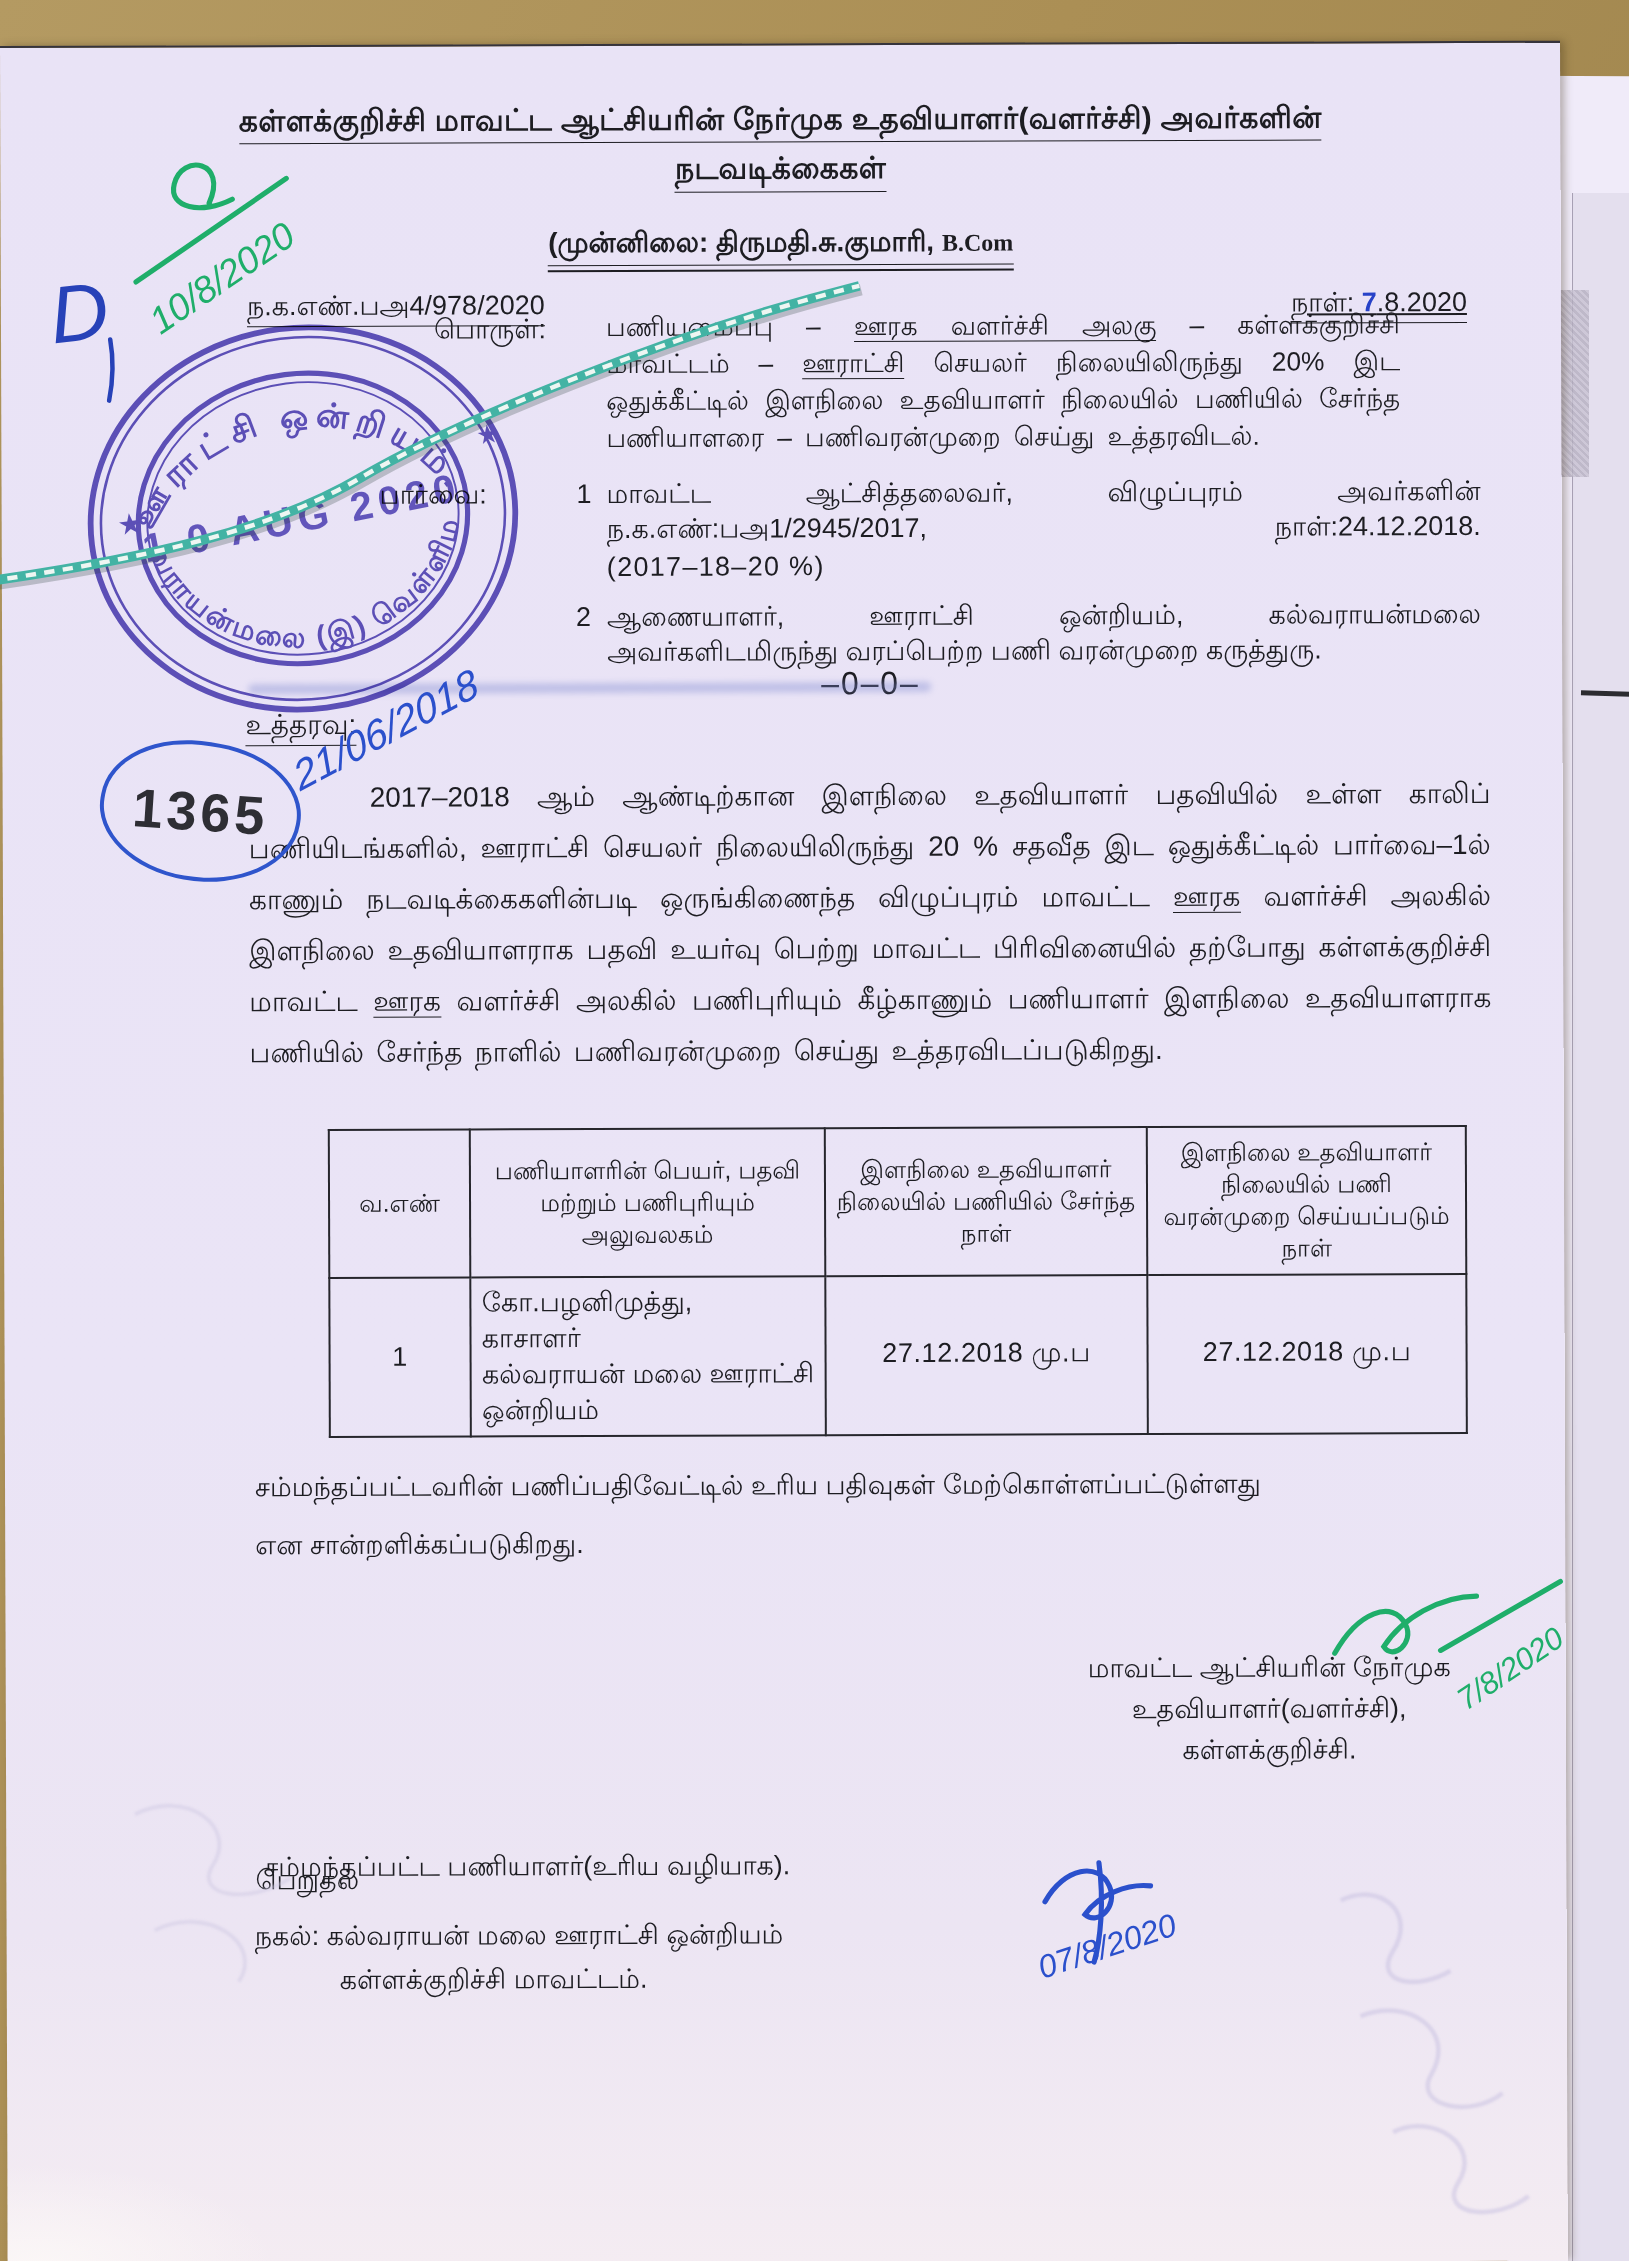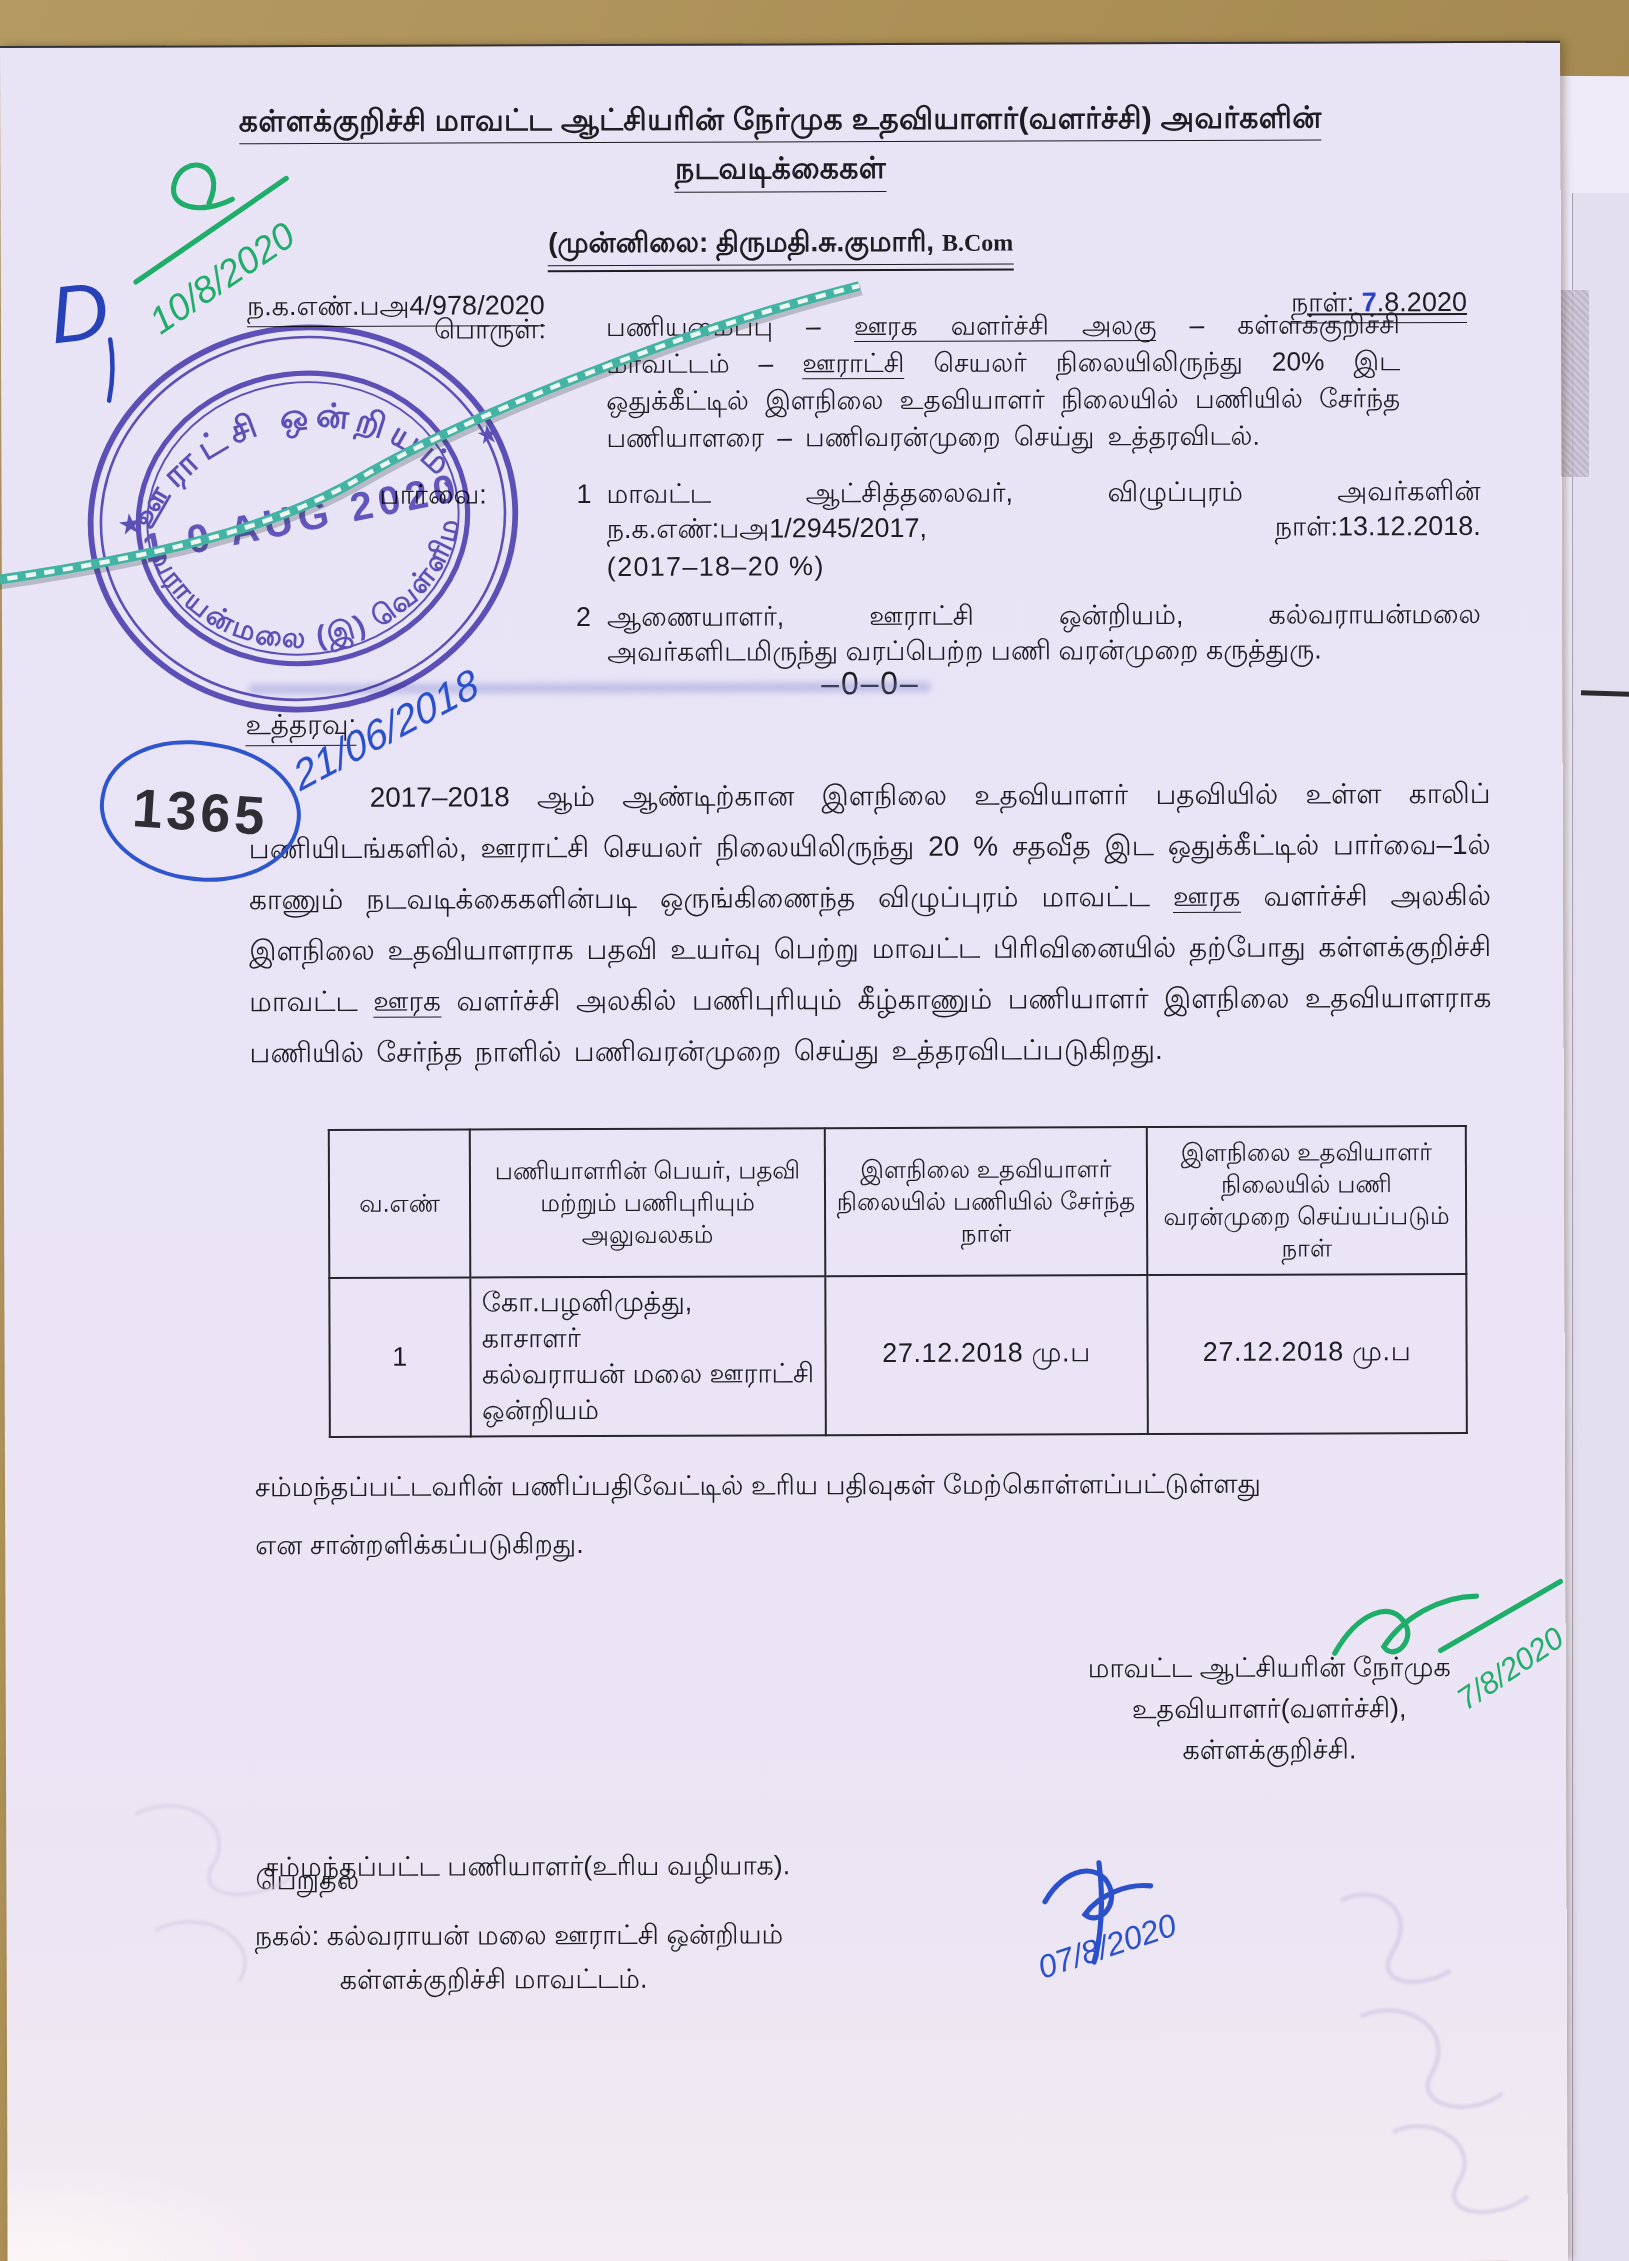--- a/index.html
+++ b/index.html
@@ -102,21 +102,21 @@
   </div>
 
   <span class="t label subject-label">பொருள்:</span>
   <div class="t subject-text"><span>பணியமைப்பு – </span><span class="useg">ஊரக வளர்ச்சி அலகு</span><span> – கள்ளக்குறிச்சி மாவட்டம் – </span><span class="useg">ஊராட்சி</span><span> செயலர் நிலையிலிருந்து 20% இட ஒதுக்கீட்டில் இளநிலை உதவியாளர் நிலையில் பணியில் சேர்ந்த பணியாளரை – பணிவரன்முறை செய்து உத்தரவிடல்.</span></div>
 
   <span class="t label ref-label">பார்வை:</span>
   <span class="t refitem-no" style="top:433px;left:575px;">1</span>
   <div class="t item1-l1">மாவட்ட ஆட்சித்தலைவர், விழுப்புரம் அவர்களின்</div>
   <div class="t item1-l2">
     <span>ந.க.எண்:பஅ1/2945/2017,</span>
-    <span>நாள்:13.12.2018.</span>
+    <span>நாள்:24.12.2018.</span>
   </div>
   <span class="t item1-l3">(2017–18–20 %)</span>
   <span class="t refitem-no" style="top:556px;left:574px;">2</span>
   <div class="t item2-l1">ஆணையாளர், ஊராட்சி ஒன்றியம், கல்வராயன்மலை</div>
   <div class="t item2-l2">அவர்களிடமிருந்து வரப்பெற்ற பணி வரன்முறை கருத்துரு.</div>
   <span class="t divider">–0–0–</span>
 
   <span class="t order-label u">உத்தரவு:</span>
   <div class="t order-para"><span>2017–2018 ஆம் ஆண்டிற்கான இளநிலை உதவியாளர் பதவியில் உள்ள காலிப் பணியிடங்களில், ஊராட்சி செயலர் நிலையிலிருந்து 20 % சதவீத இட ஒதுக்கீட்டில் பார்வை–1ல் காணும் நடவடிக்கைகளின்படி ஒருங்கிணைந்த  விழுப்புரம் மாவட்ட </span><span class="useg">ஊரக</span><span> வளர்ச்சி அலகில் இளநிலை உதவியாளராக பதவி உயர்வு பெற்று மாவட்ட பிரிவினையில் தற்போது கள்ளக்குறிச்சி மாவட்ட </span><span class="useg">ஊரக</span><span> வளர்ச்சி அலகில் பணிபுரியும் கீழ்காணும் பணியாளர் இளநிலை உதவியாளராக பணியில் சேர்ந்த நாளில் பணிவரன்முறை செய்து உத்தரவிடப்படுகிறது.</span></div>
 

